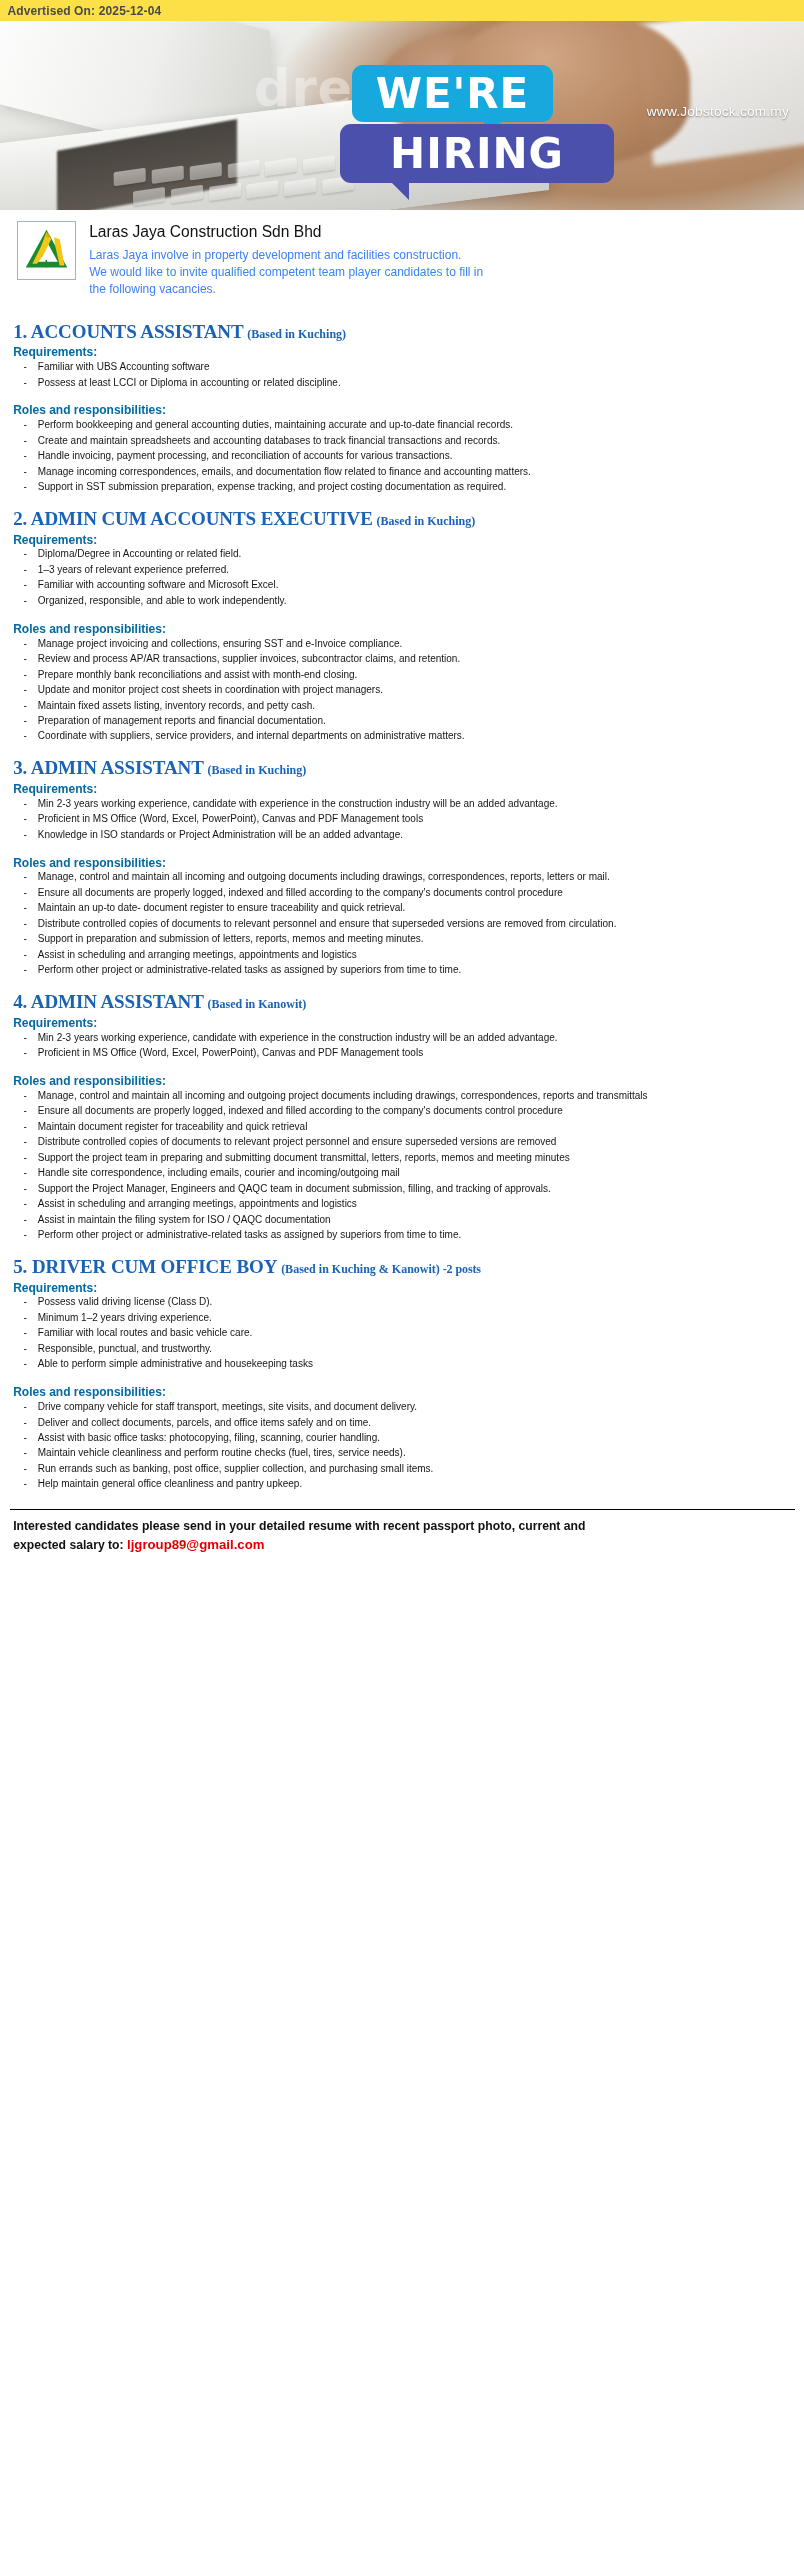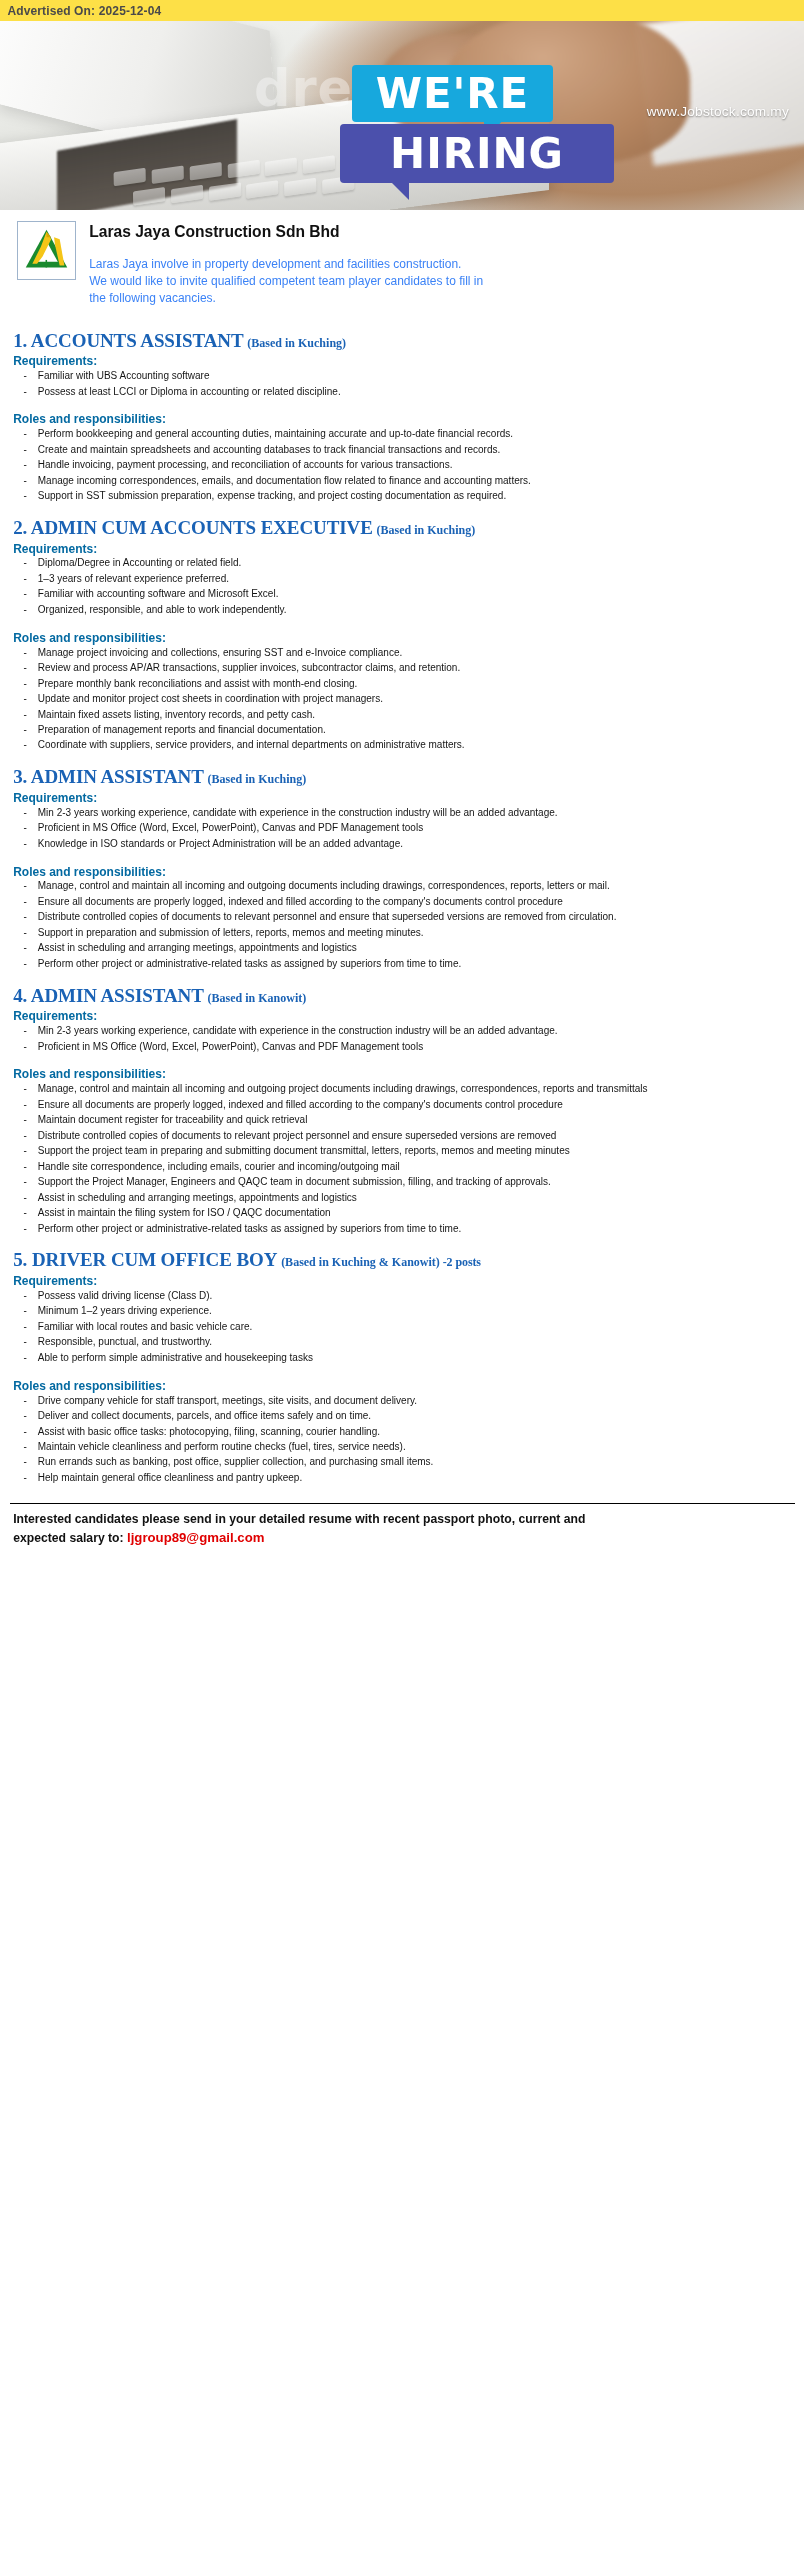--- a/index.html
+++ b/index.html
@@ -118,21 +118,21 @@
     right: 15px; top: 83px;
     font-size: 13.7px;
     color: #ffffff;
     text-shadow: 0 0.9px 1.9px rgba(0,0,0,.45);
     letter-spacing: 0.2px;
     font-family: "Liberation Sans", sans-serif;
   }
   
   .bubble {
     position: absolute;
-    border-radius: 4px;
+    border-radius: 11px;
     color: #ffffff;
     font-weight: bold;
     font-family: "DejaVu Sans", sans-serif;
     display: flex;
     align-items: center;
     justify-content: center;
     letter-spacing: 0.9px;
   }
   .bubble-were {
     left: 352px; top: 44px;
@@ -175,24 +175,24 @@
     flex: 0 0 59px;
     border: 0.9px solid #9fb4cc;
     background: #ffffff;
     display: flex;
     align-items: center;
     justify-content: center;
   }
   .company-text { padding-top: 0.9px; }
   .company-name {
     font-size: 15.6px;
-    font-weight: bold;
+    font-weight: normal;
     color: #111111;
     line-height: 1.25;
-    margin-bottom: 14px;
+    margin-bottom: 5px;
   }
   .company-desc {
     font-size: 12px;
     line-height: 1.42;
     color: #3b82f6;
   }
 
   
   .content { padding: 3.8px 15px 0 13.2px; }
   .job { margin-top: 13.2px; }
@@ -370,20 +370,21 @@
       <ul class="bullets">
         <li>Min 2-3 years working experience, candidate with experience in the construction industry will be an added advantage.</li>
         <li>Proficient in MS Office (Word, Excel, PowerPoint), Canvas and PDF Management tools</li>
         <li>Knowledge in ISO standards or Project Administration will be an added advantage.</li>
       </ul>
       <div class="gap"></div>
       <div class="sub-head">Roles and responsibilities:</div>
       <ul class="bullets">
         <li>Manage, control and maintain all incoming and outgoing documents including drawings, correspondences, reports, letters or mail.</li>
         <li>Ensure all documents are properly logged, indexed and filled according to the company's documents control procedure</li>
+        <li>Maintain an up-to date- document register to ensure traceability and quick retrieval.</li>
         <li>Distribute controlled copies of documents to relevant personnel and ensure that superseded versions are removed from circulation.</li>
         <li>Support in preparation and submission of letters, reports, memos and meeting minutes.</li>
         <li>Assist in scheduling and arranging meetings, appointments and logistics</li>
         <li>Perform other project or administrative-related tasks as assigned by superiors from time to time.</li>
       </ul>
     </div>
     <div class="job">
       <div class="job-title"><span>4. ADMIN ASSISTANT</span><span class="loc">(Based in Kanowit)</span></div>
       <div class="sub-head">Requirements:</div>
       <ul class="bullets">

